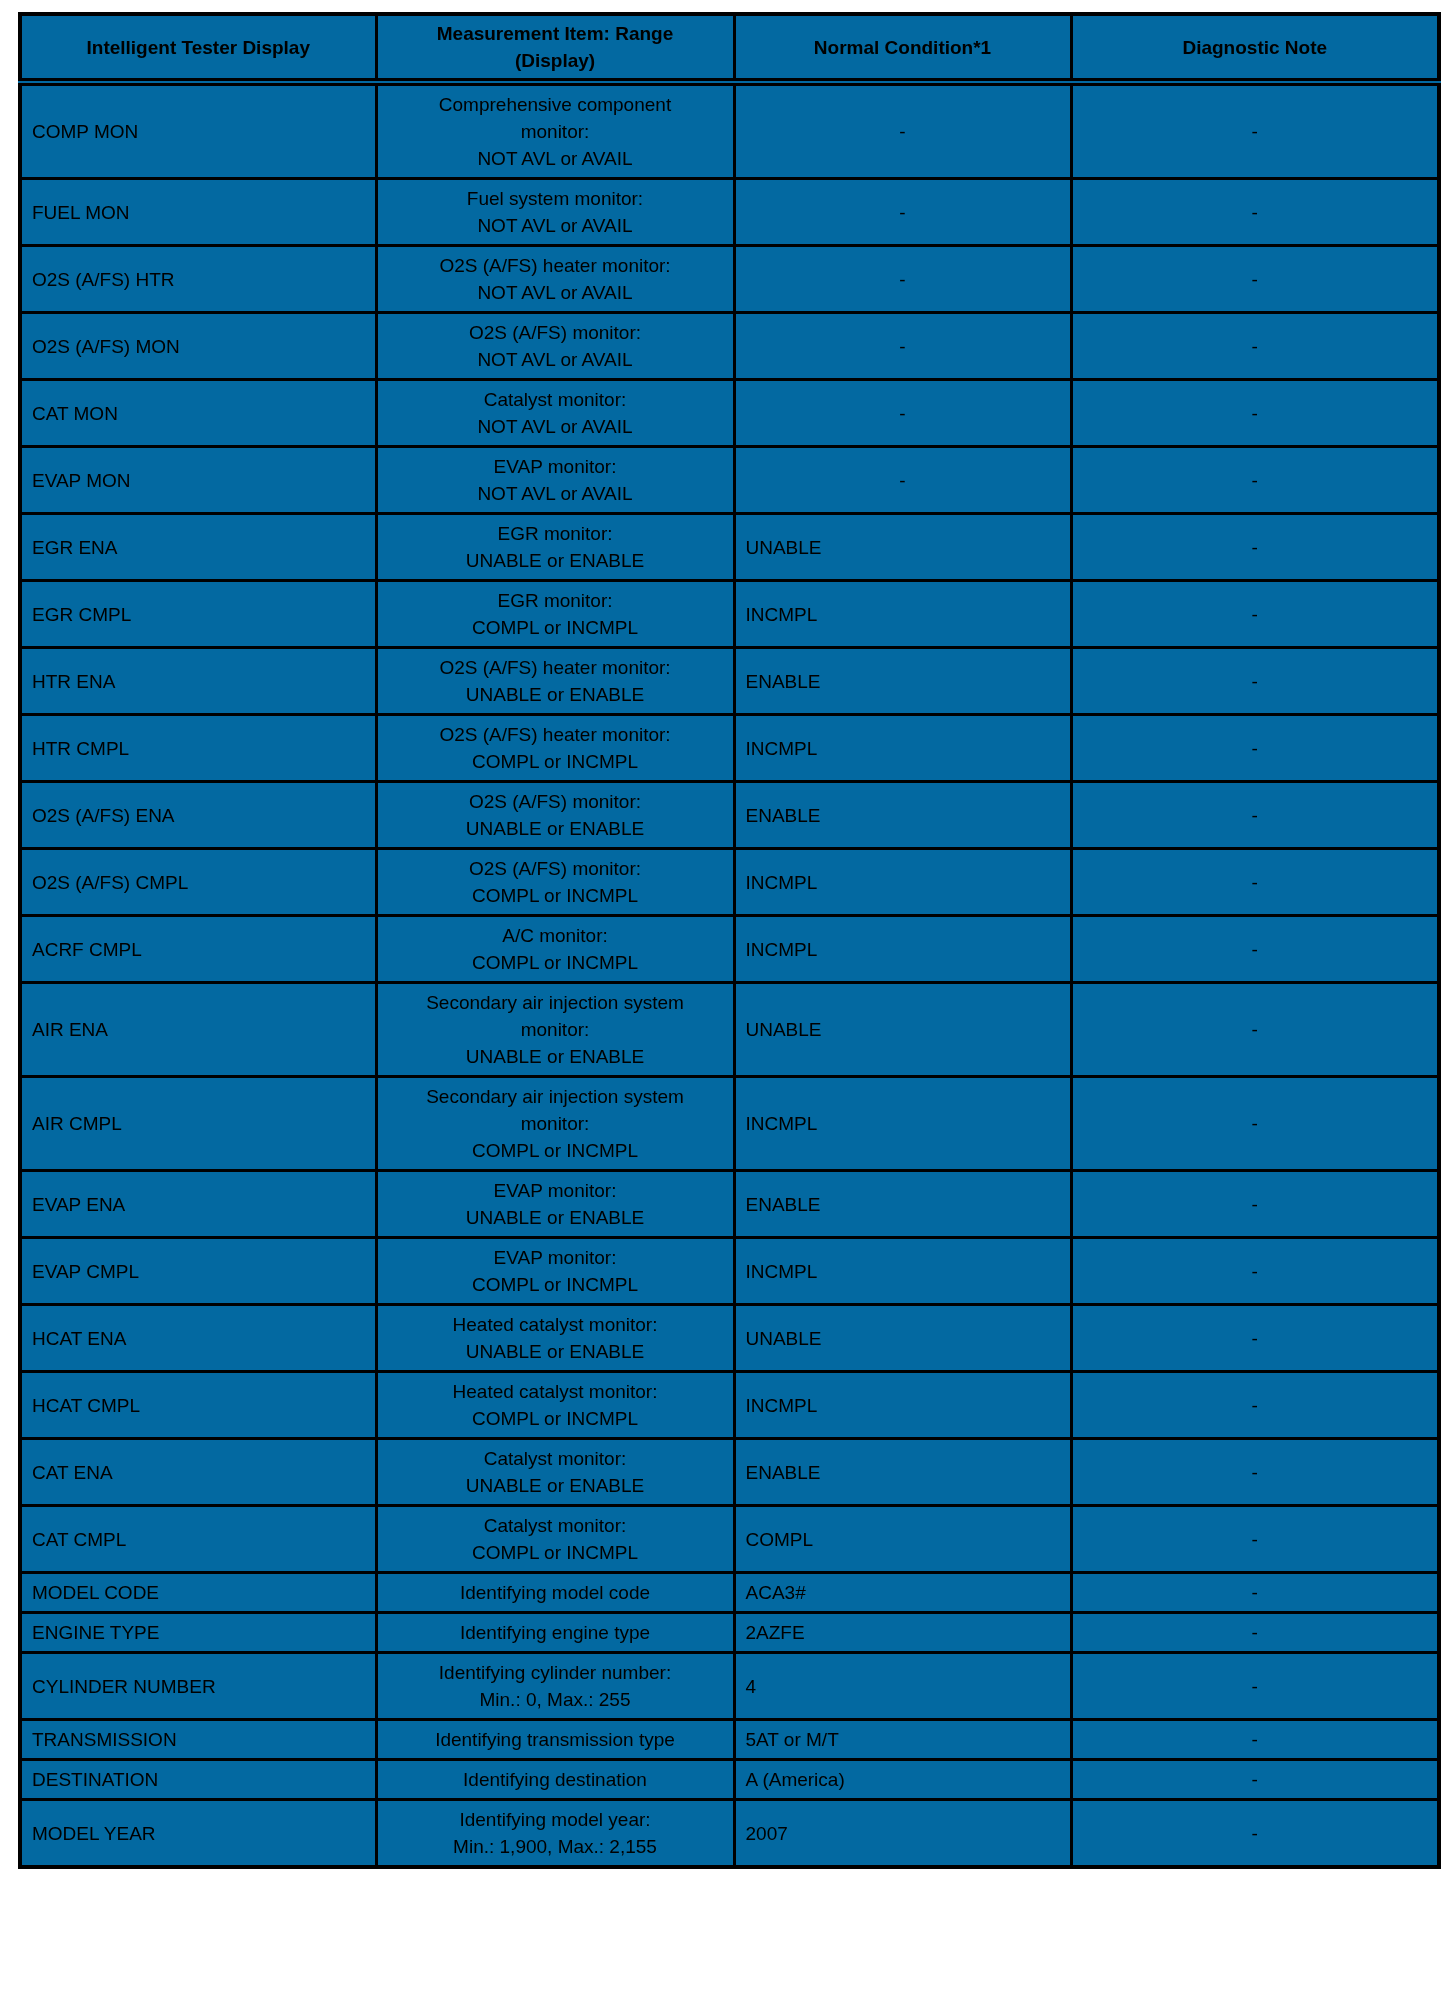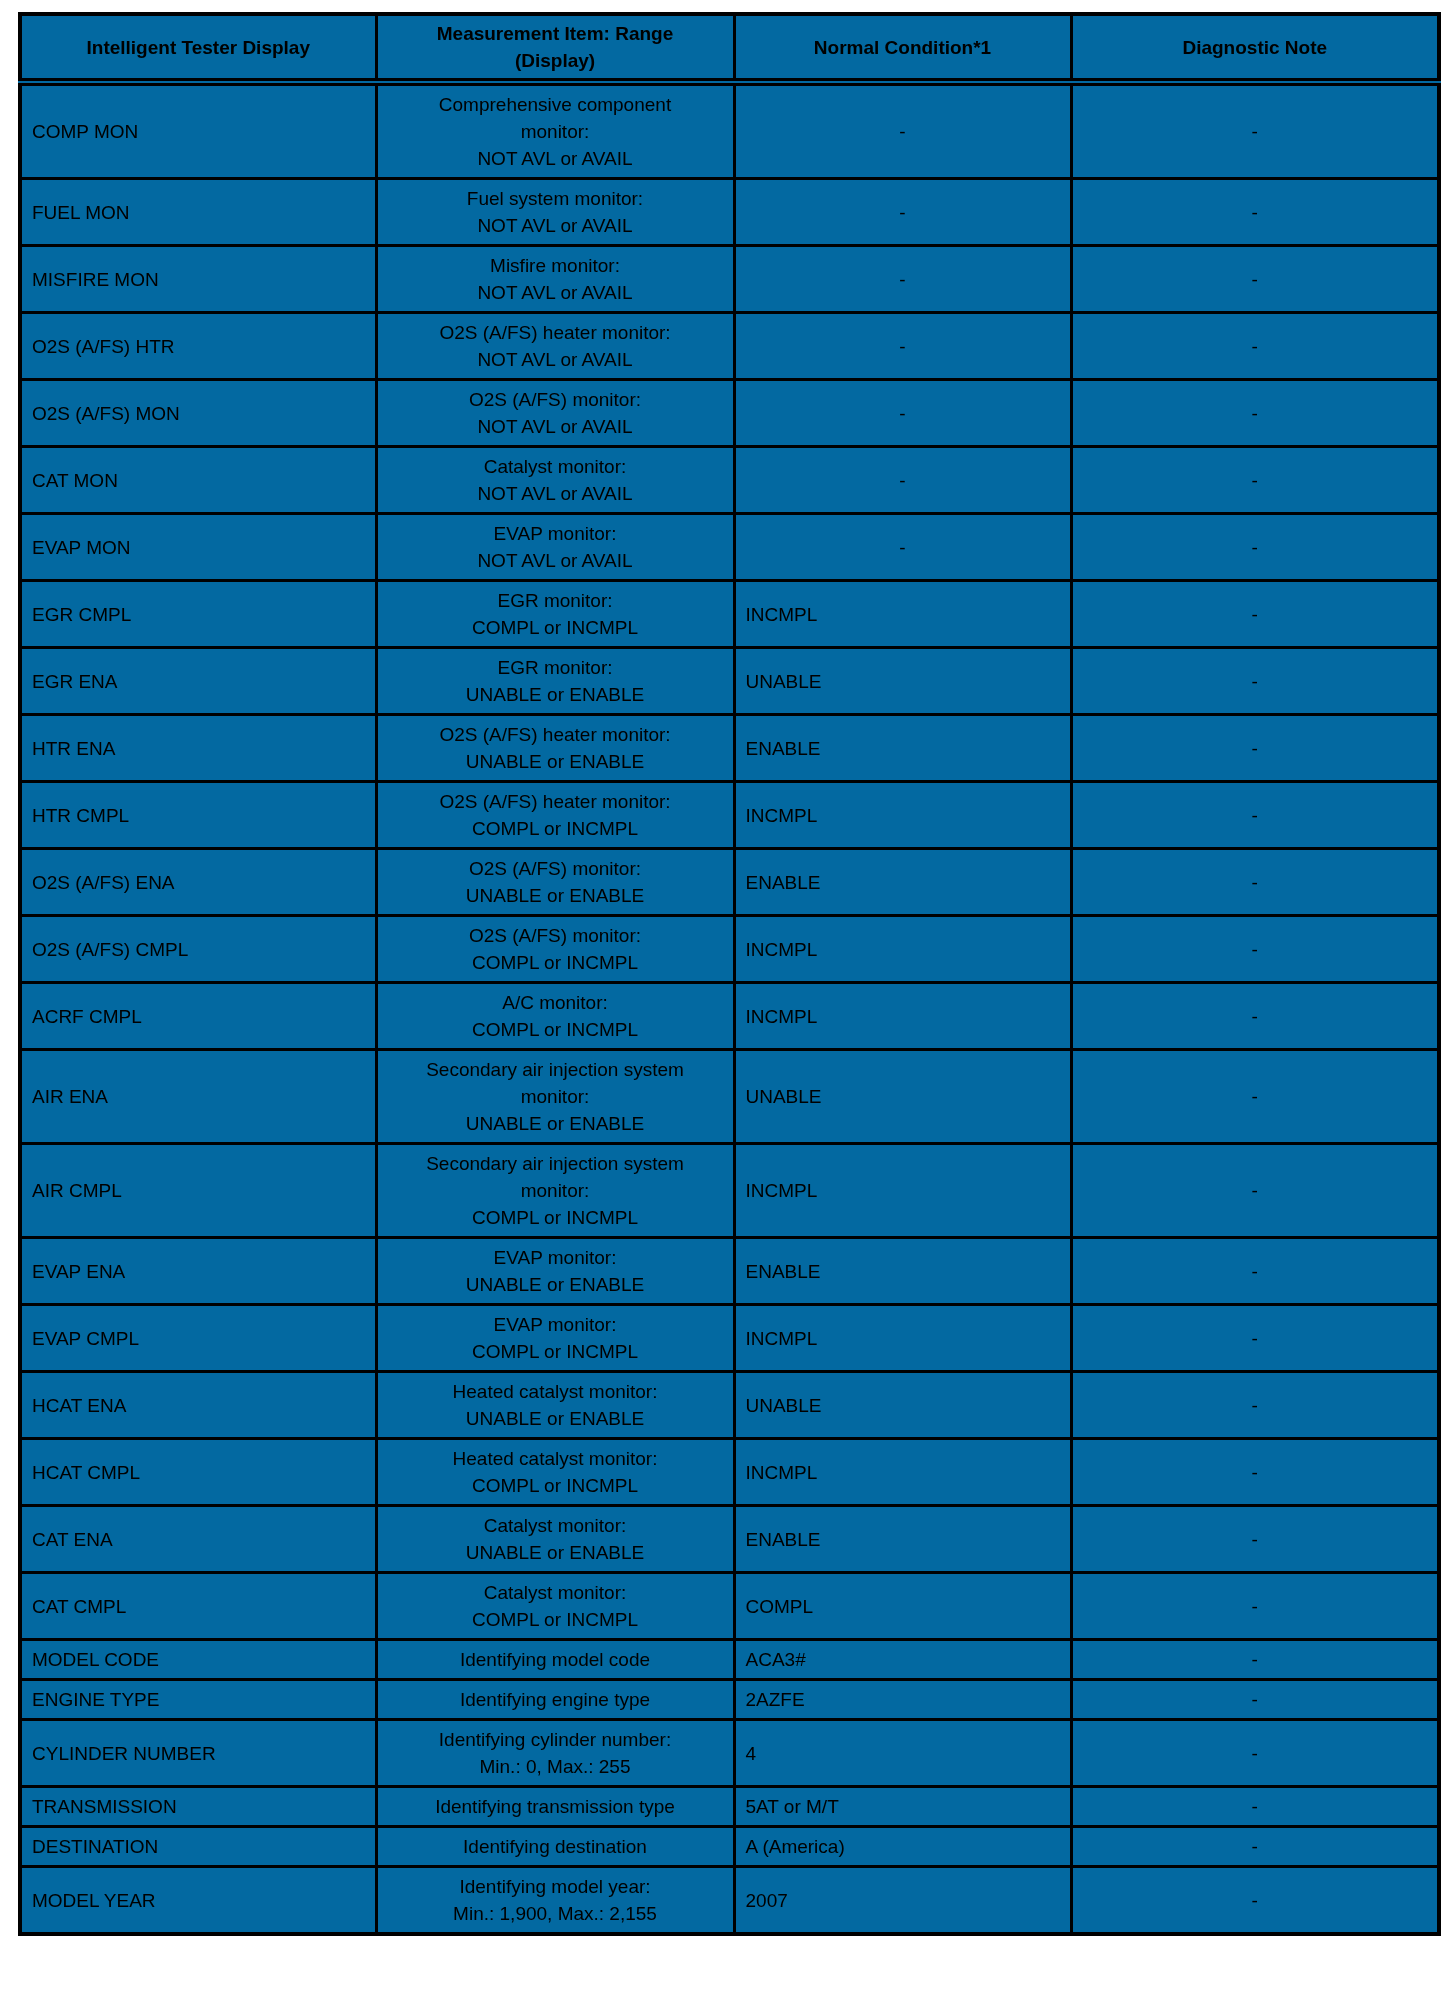--- a/index.html
+++ b/index.html
@@ -96,27 +96,20 @@
   </tr>
 
   <tr>
     <td class="c1">FUEL MON</td>
     <td class="c2">Fuel system monitor:
 NOT AVL or AVAIL</td>
     <td class="c3 dash-cell">-</td>
     <td class="c4">-</td>
   </tr>
 
-  <tr>
-    <td class="c1">MISFIRE MON</td>
-    <td class="c2">Misfire monitor:
-NOT AVL or AVAIL</td>
-    <td class="c3 dash-cell">-</td>
-    <td class="c4">-</td>
-  </tr>
 
   <tr>
     <td class="c1">O2S (A/FS) HTR</td>
     <td class="c2">O2S (A/FS) heater monitor:
 NOT AVL or AVAIL</td>
     <td class="c3 dash-cell">-</td>
     <td class="c4">-</td>
   </tr>
 
   <tr>
@@ -137,32 +130,32 @@
 
   <tr>
     <td class="c1">EVAP MON</td>
     <td class="c2">EVAP monitor:
 NOT AVL or AVAIL</td>
     <td class="c3 dash-cell">-</td>
     <td class="c4">-</td>
   </tr>
 
   <tr>
+    <td class="c1">EGR ENA</td>
+    <td class="c2">EGR monitor:
+UNABLE or ENABLE</td>
+    <td class="c3">UNABLE</td>
+    <td class="c4">-</td>
+  </tr>
+
+  <tr>
     <td class="c1">EGR CMPL</td>
     <td class="c2">EGR monitor:
 COMPL or INCMPL</td>
     <td class="c3">INCMPL</td>
-    <td class="c4">-</td>
-  </tr>
-
-  <tr>
-    <td class="c1">EGR ENA</td>
-    <td class="c2">EGR monitor:
-UNABLE or ENABLE</td>
-    <td class="c3">UNABLE</td>
     <td class="c4">-</td>
   </tr>
 
   <tr>
     <td class="c1">HTR ENA</td>
     <td class="c2">O2S (A/FS) heater monitor:
 UNABLE or ENABLE</td>
     <td class="c3">ENABLE</td>
     <td class="c4">-</td>
   </tr>

